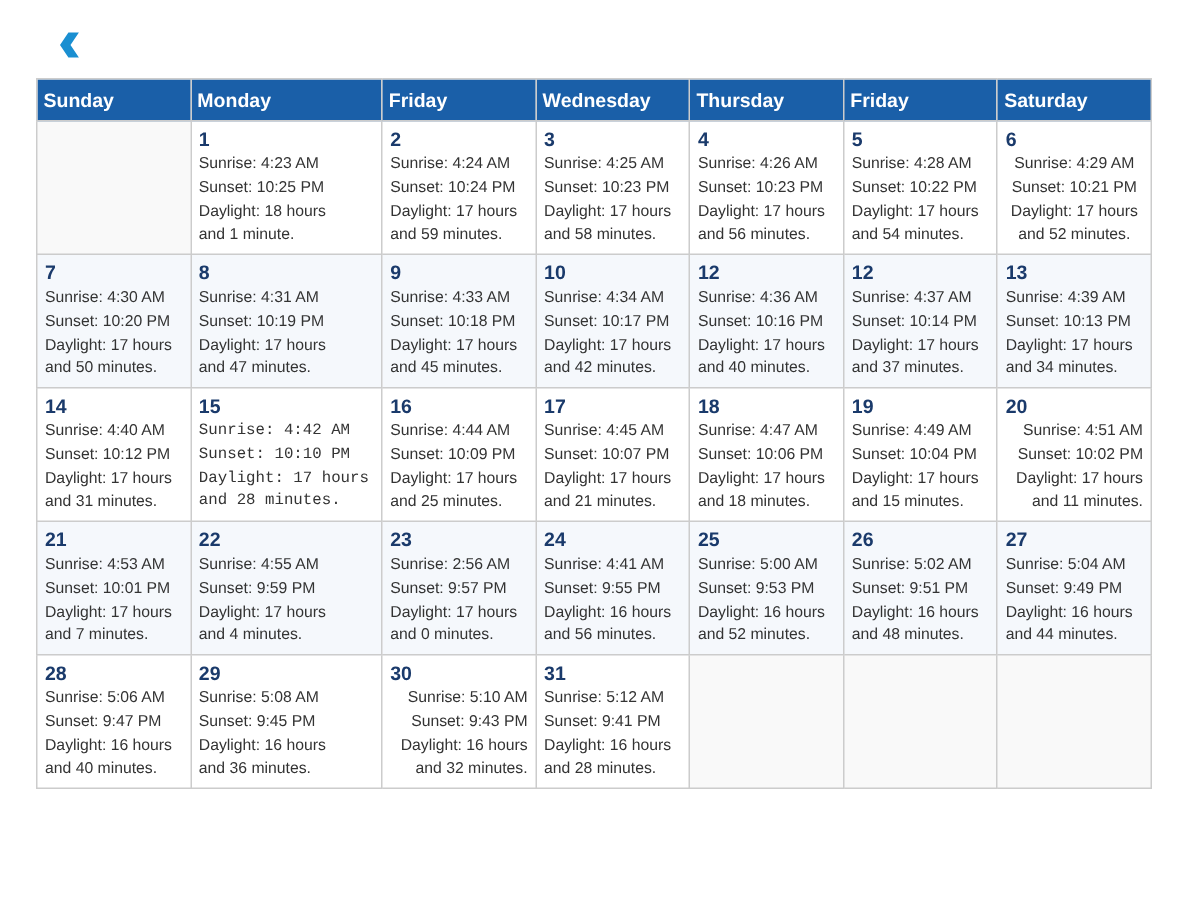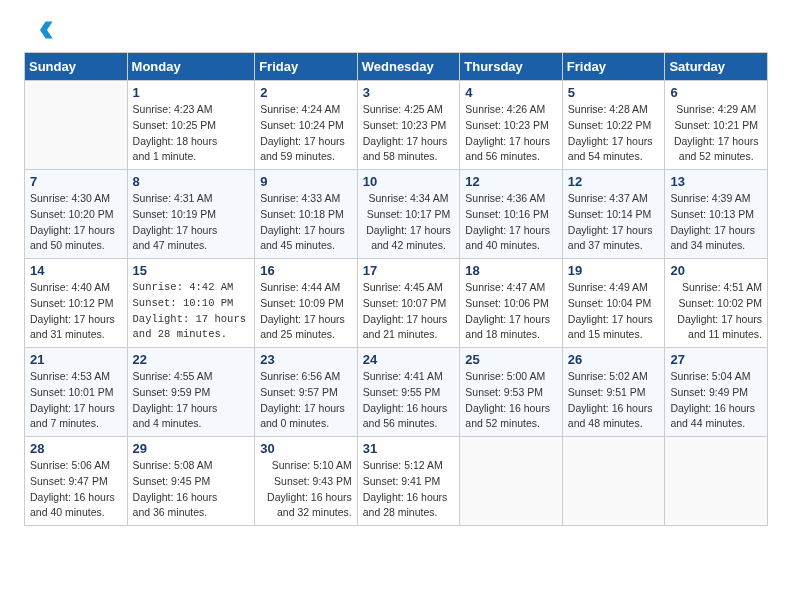--- a/index.html
+++ b/index.html
@@ -118,21 +118,21 @@
           </td>
           <td>
             <span class="day-num">9</span>
             <div class="day-info" style="white-space: pre-line;">Sunrise: 4:33 AM
 Sunset: 10:18 PM
 Daylight: 17 hours
 and 45 minutes.</div>
           </td>
           <td>
             <span class="day-num">10</span>
-            <div class="day-info" style="white-space: pre-line; text-align: center;">Sunrise: 4:34 AM
+            <div class="day-info" style="white-space: pre-line;">Sunrise: 4:34 AM
 Sunset: 10:17 PM
 Daylight: 17 hours
 and 42 minutes.</div>
           </td>
           <td>
             <span class="day-num">12</span>
             <div class="day-info" style="white-space: pre-line;">Sunrise: 4:36 AM
 Sunset: 10:16 PM
 Daylight: 17 hours
 and 40 minutes.</div>
@@ -213,21 +213,21 @@
           </td>
           <td>
             <span class="day-num">22</span>
             <div class="day-info" style="white-space: pre-line;">Sunrise: 4:55 AM
 Sunset: 9:59 PM
 Daylight: 17 hours
 and 4 minutes.</div>
           </td>
           <td>
             <span class="day-num">23</span>
-            <div class="day-info" style="white-space: pre-line;">Sunrise: 6:56 AM
+            <div class="day-info" style="white-space: pre-line;">Sunrise: 2:56 AM
 Sunset: 9:57 PM
 Daylight: 17 hours
 and 0 minutes.</div>
           </td>
           <td>
             <span class="day-num">24</span>
             <div class="day-info" style="white-space: pre-line;">Sunrise: 4:41 AM
 Sunset: 9:55 PM
 Daylight: 16 hours
 and 56 minutes.</div>

